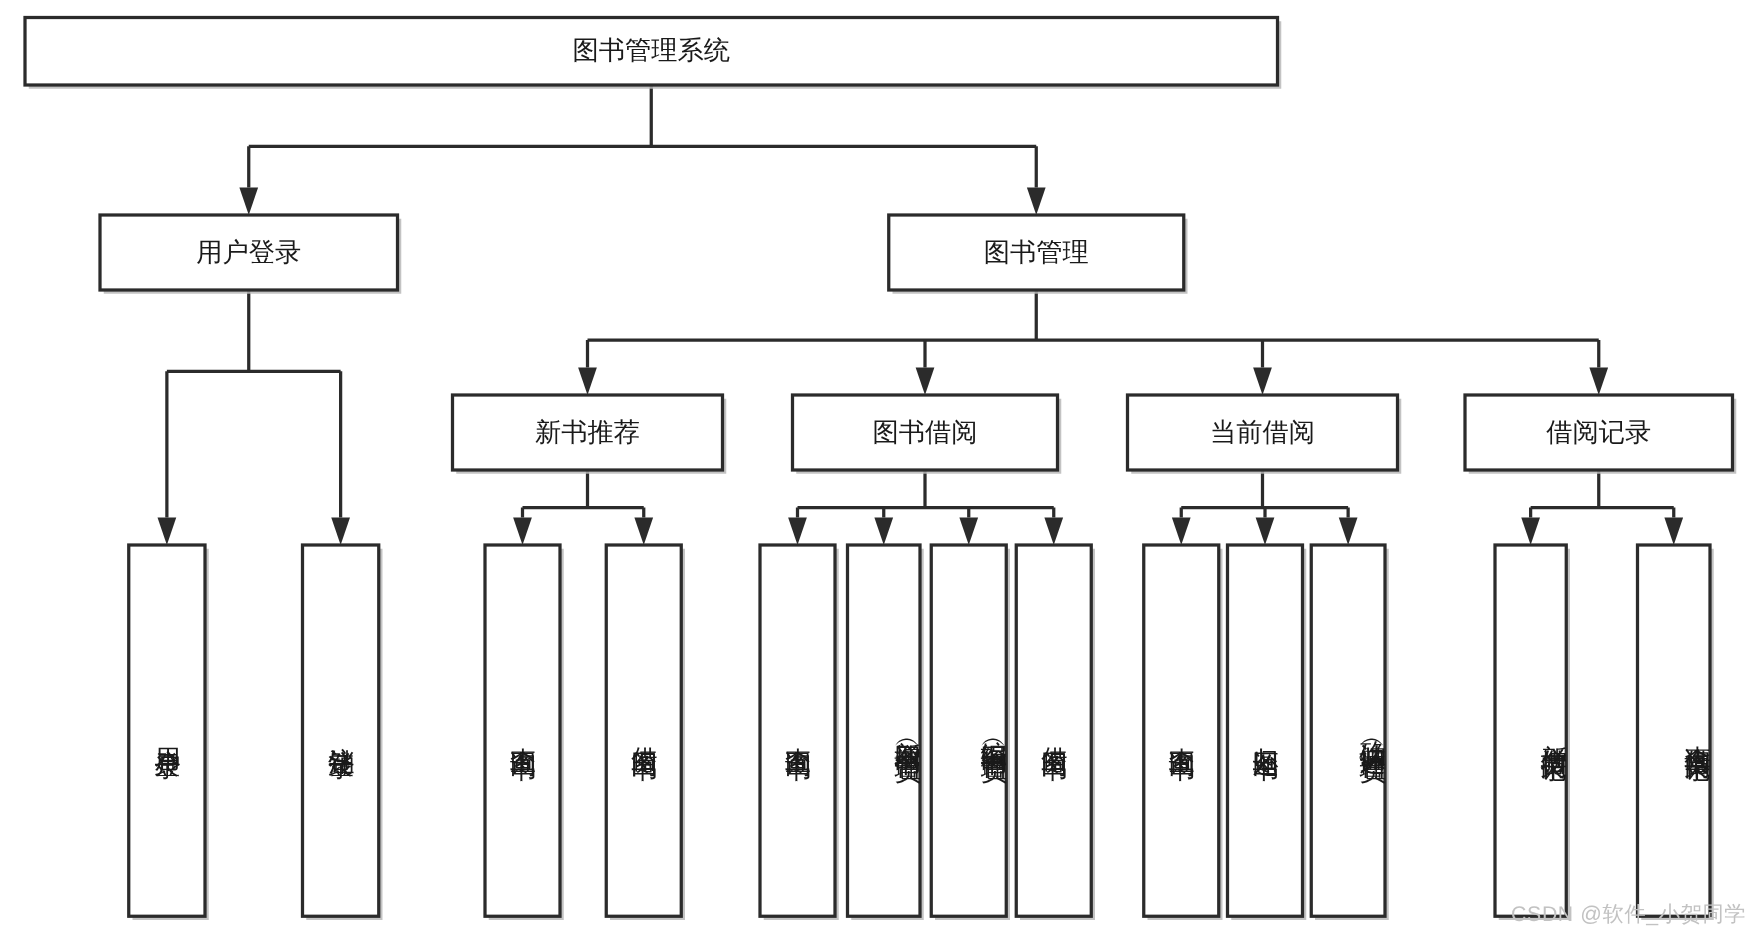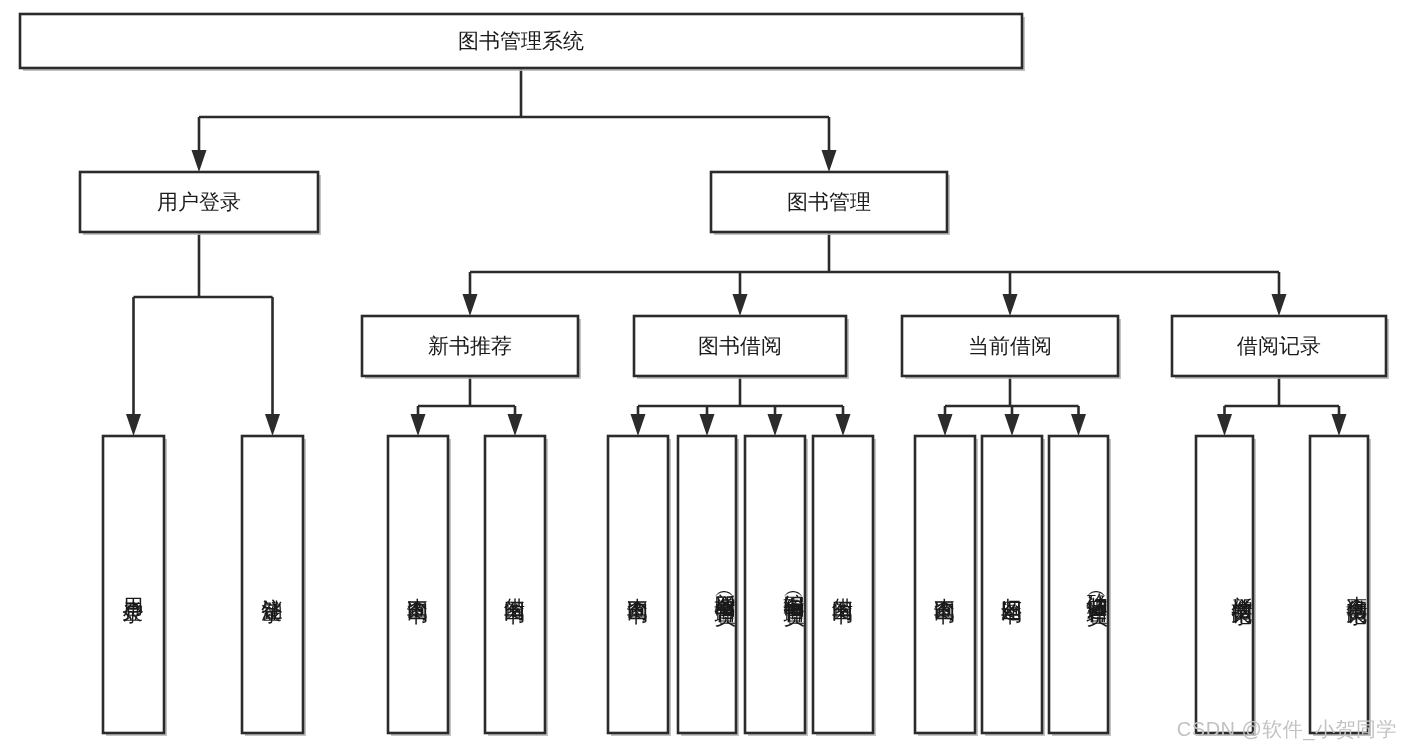--- a/index.html
+++ b/index.html
@@ -69,21 +69,21 @@
     pointer-events: none;
   }
   .node-label-v.centered {
     align-items: center;
   }
   .watermark {
     position: absolute;
     right: 8px;
     bottom: 4px;
     font-family: "Liberation Sans", "DejaVu Sans", sans-serif;
-    font-size: 20px;
+    font-size: 17px;
     color: #c2c2c2;
     letter-spacing: 0.5px;
     user-select: none;
   }
 </style>
 </head>
 <body>
 
 <div id="diagram-root">
 

